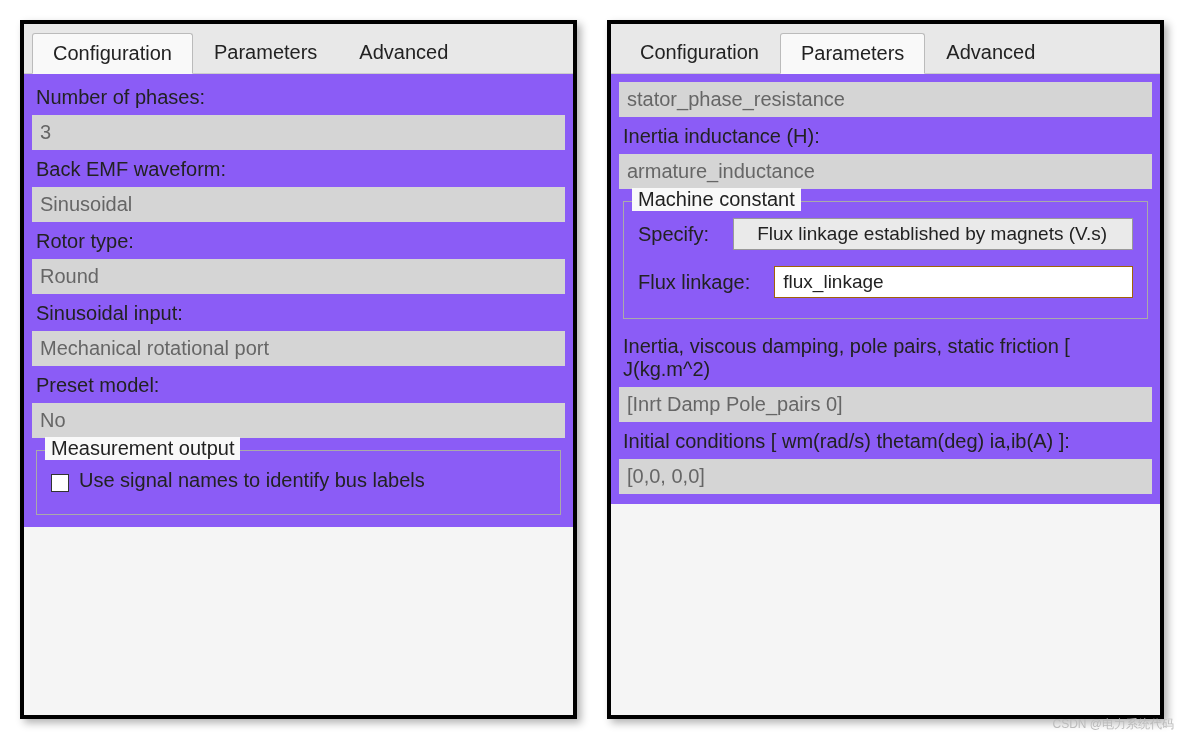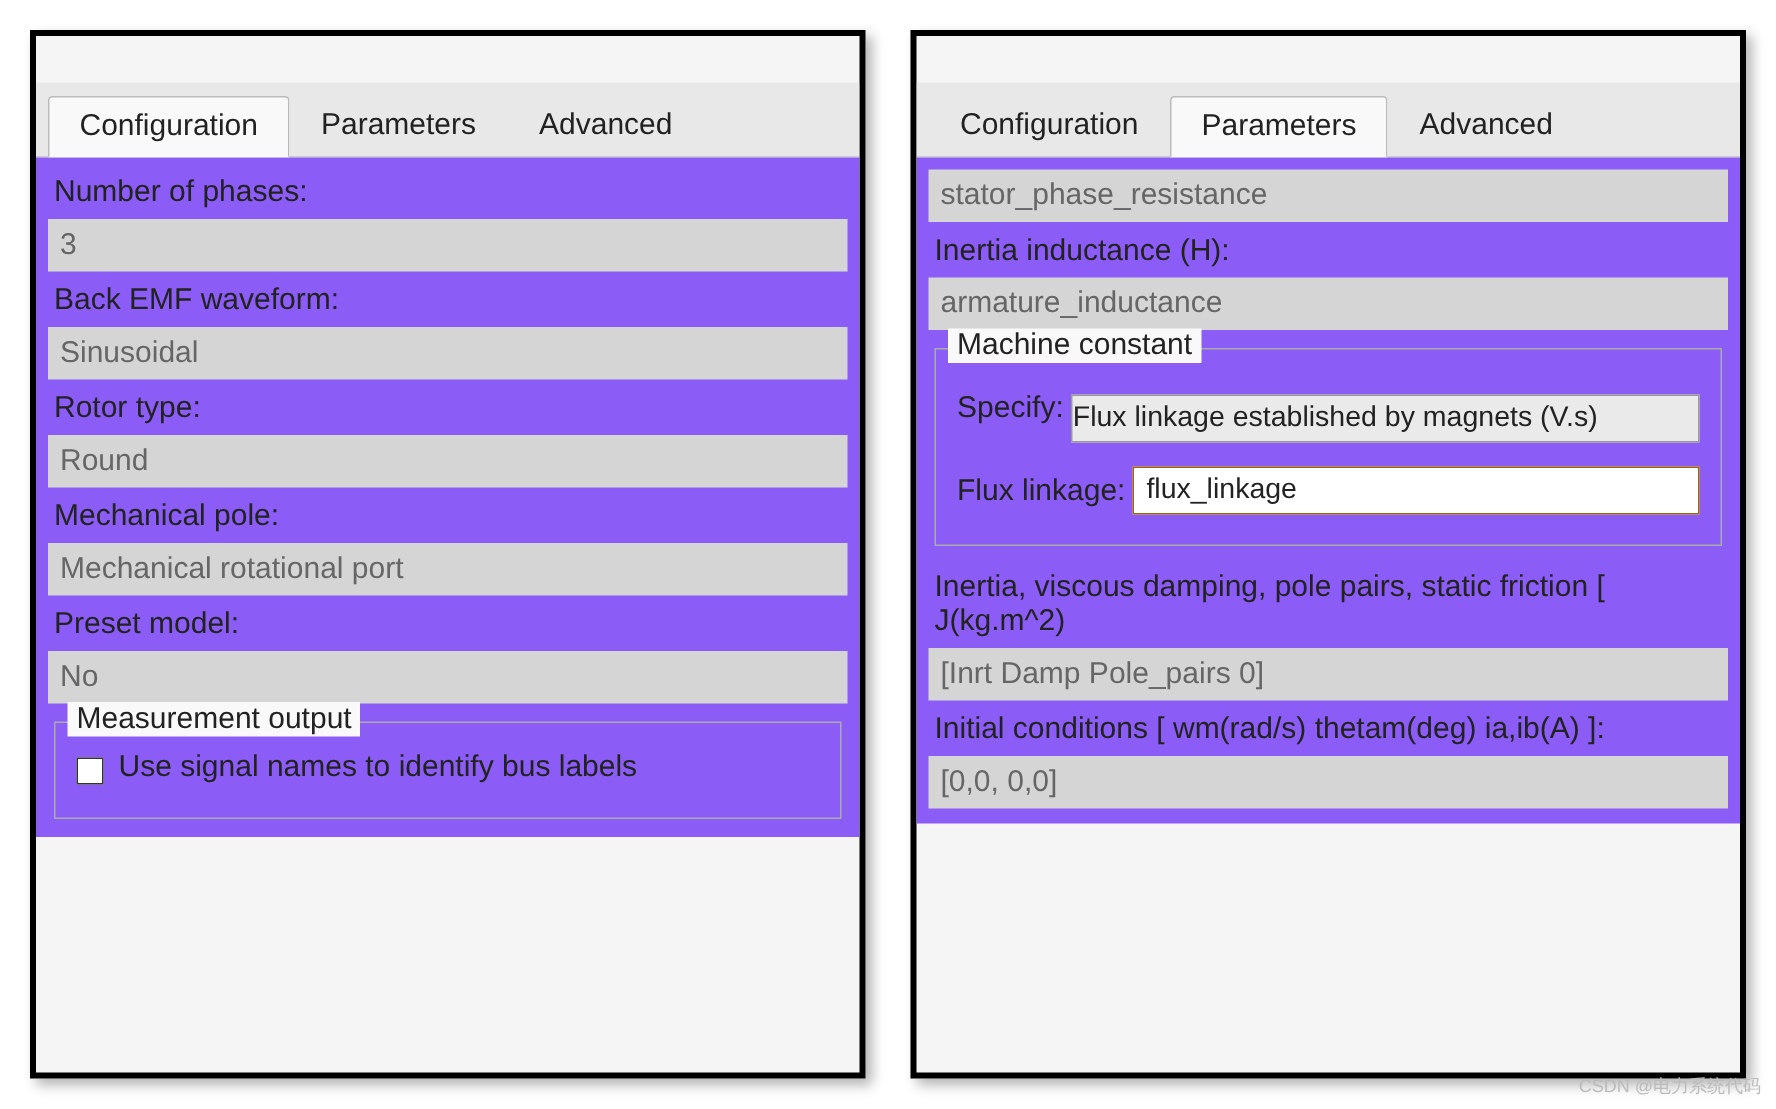--- a/index.html
+++ b/index.html
@@ -23,21 +23,20 @@
       flex: 1;
       position: relative;
       overflow: hidden;
     }
     .tab-bar {
       display: flex;
       background: #e8e8e8;
       border-bottom: 1px solid #ccc;
       padding-top: 8px;
       padding-left: 8px;
-      margin-top: 31px;
     }
     .tab {
       padding: 8px 20px;
       font-size: 20px;
       color: #222;
       background: #e8e8e8;
       border: 1px solid transparent;
       border-bottom: none;
       cursor: pointer;
     }
@@ -91,38 +90,37 @@
     .checkbox {
       width: 18px;
       height: 18px;
       border: 1.5px solid #333;
       background: #fff;
       display: inline-block;
     }
     .form-row {
       display: flex;
       align-items: center;
-      gap: 5px;
+      gap: 24px;
       padding: 8px 4px;
     }
     .form-row-label {
       font-size: 20px;
       color: #222;
       white-space: nowrap;
       min-width: 70px;
     }
     .dropdown {
       flex: 1;
       background: #eaeaea;
       border: 1px solid #999;
-      padding: 4px 0;
+      padding: 4px 23px;
       font-size: 19px;
       color: #222;
       position: relative;
-      margin-top: 14px;
     }
     .text-input {
       flex: 1;
       background: #fff;
       border: 1px solid #a16207;
       padding: 4px 8px;
       font-size: 19px;
       color: #222;
     }
     .watermark {
@@ -145,21 +143,21 @@
   <div class="panel-body">
     <div class="field-label">Number of phases:</div>
     <div class="field-value">3</div>
 
     <div class="field-label">Back EMF waveform:</div>
     <div class="field-value">Sinusoidal</div>
 
     <div class="field-label">Rotor type:</div>
     <div class="field-value">Round</div>
 
-    <div class="field-label">Mechanical pole:</div>
+    <div class="field-label">Sinusoidal input:</div>
     <div class="field-value">Mechanical rotational port</div>
 
     <div class="field-label">Preset model:</div>
     <div class="field-value">No</div>
 
     <div class="groupbox">
       <div class="groupbox-title">Measurement output</div>
       <div class="checkbox-row">
         <span class="checkbox"></span>
         <span style="font-size:20px;color:#222;">Use signal names to identify bus labels</span>

